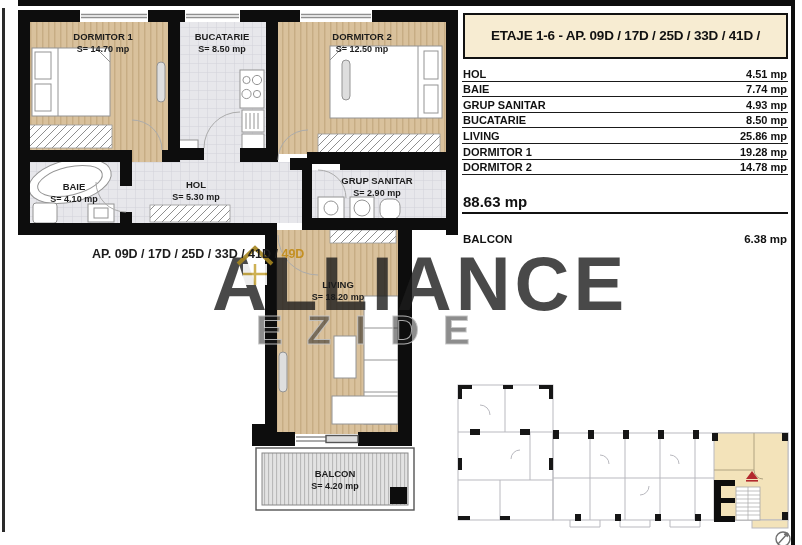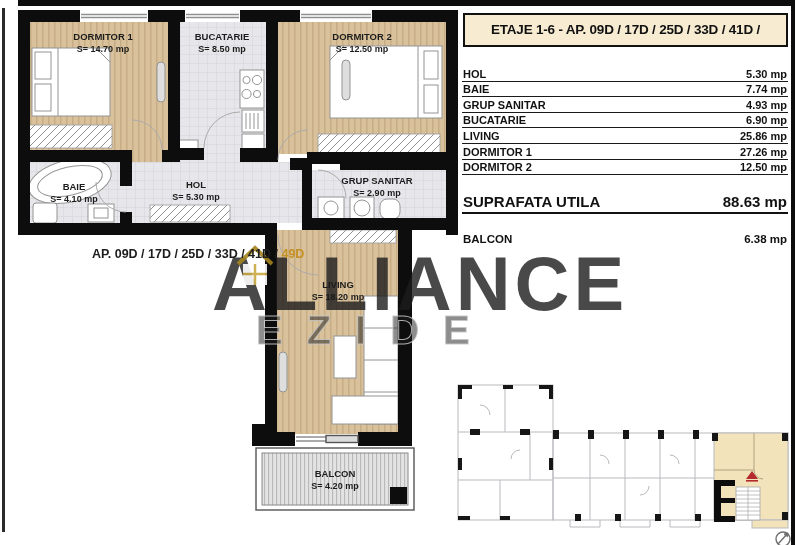--- a/index.html
+++ b/index.html
@@ -3,21 +3,21 @@
 <meta charset="utf-8">
 <style>
   html,body{margin:0;padding:0;background:#fff;}
   #stage{position:relative;width:802px;height:545px;background:#ffffff;overflow:hidden;
          font-family:"Liberation Sans",sans-serif;}
   svg{position:absolute;left:0;top:0;}
   svg text{font-family:"Liberation Sans",sans-serif;font-weight:bold;fill:#1c1c1c;}
   .room-name{font-size:9.5px;}
   .room-area{font-size:9px;}
   
-  .title-box{position:absolute;left:463px;top:13px;width:325px;height:34px;
+  .title-box{position:absolute;left:463px;top:13px;width:325px;height:46px;
     background:#f7ecd2;border:2px solid #111;box-sizing:border-box;
     display:flex;flex-direction:column;justify-content:center;align-items:center;
     font-size:13.5px;font-weight:bold;color:#111;line-height:20px;text-align:center;letter-spacing:-0.2px;}
   .area-table{position:absolute;left:462px;top:66px;width:326px;}
   .arow{display:flex;justify-content:space-between;align-items:flex-end;
     height:15.6px;border-bottom:1.6px solid #1a1a1a;font-size:11px;font-weight:bold;
     color:#111;padding:0 1px 1px 1px;box-sizing:border-box;}
   .total-row{position:absolute;left:462px;top:192px;width:326px;height:22px;
     display:flex;justify-content:space-between;align-items:flex-end;
     border-bottom:2px solid #111;font-size:15px;font-weight:bold;color:#111;
@@ -325,50 +325,49 @@
   </g>
 </svg>
 
   <div class="title-box">
     <div>ETAJE 1-6 - AP. 09D / 17D / 25D / 33D / 41D /</div>
   </div>
 
   <div class="area-table">
     <div class="arow">
       <span>HOL</span>
-      <span>5.30 mp</span>
+      <span>4.51 mp</span>
     </div>
     <div class="arow">
       <span>BAIE</span>
       <span>7.74 mp</span>
     </div>
     <div class="arow">
       <span>GRUP SANITAR</span>
       <span>4.93 mp</span>
     </div>
     <div class="arow">
       <span>BUCATARIE</span>
-      <span>6.90 mp</span>
+      <span>8.50 mp</span>
     </div>
     <div class="arow">
       <span>LIVING</span>
       <span>25.86 mp</span>
     </div>
     <div class="arow">
       <span>DORMITOR 1</span>
-      <span>27.26 mp</span>
+      <span>19.28 mp</span>
     </div>
     <div class="arow">
       <span>DORMITOR 2</span>
-      <span>12.50 mp</span>
+      <span>14.78 mp</span>
     </div>
   </div>
 
   <div class="total-row">
-    <span>SUPRAFATA UTILA</span>
     <span>88.63 mp</span>
   </div>
 
   <div class="balcon-row">
     <span>BALCON</span>
     <span>6.38 mp</span>
   </div>
 
 </div>
 

